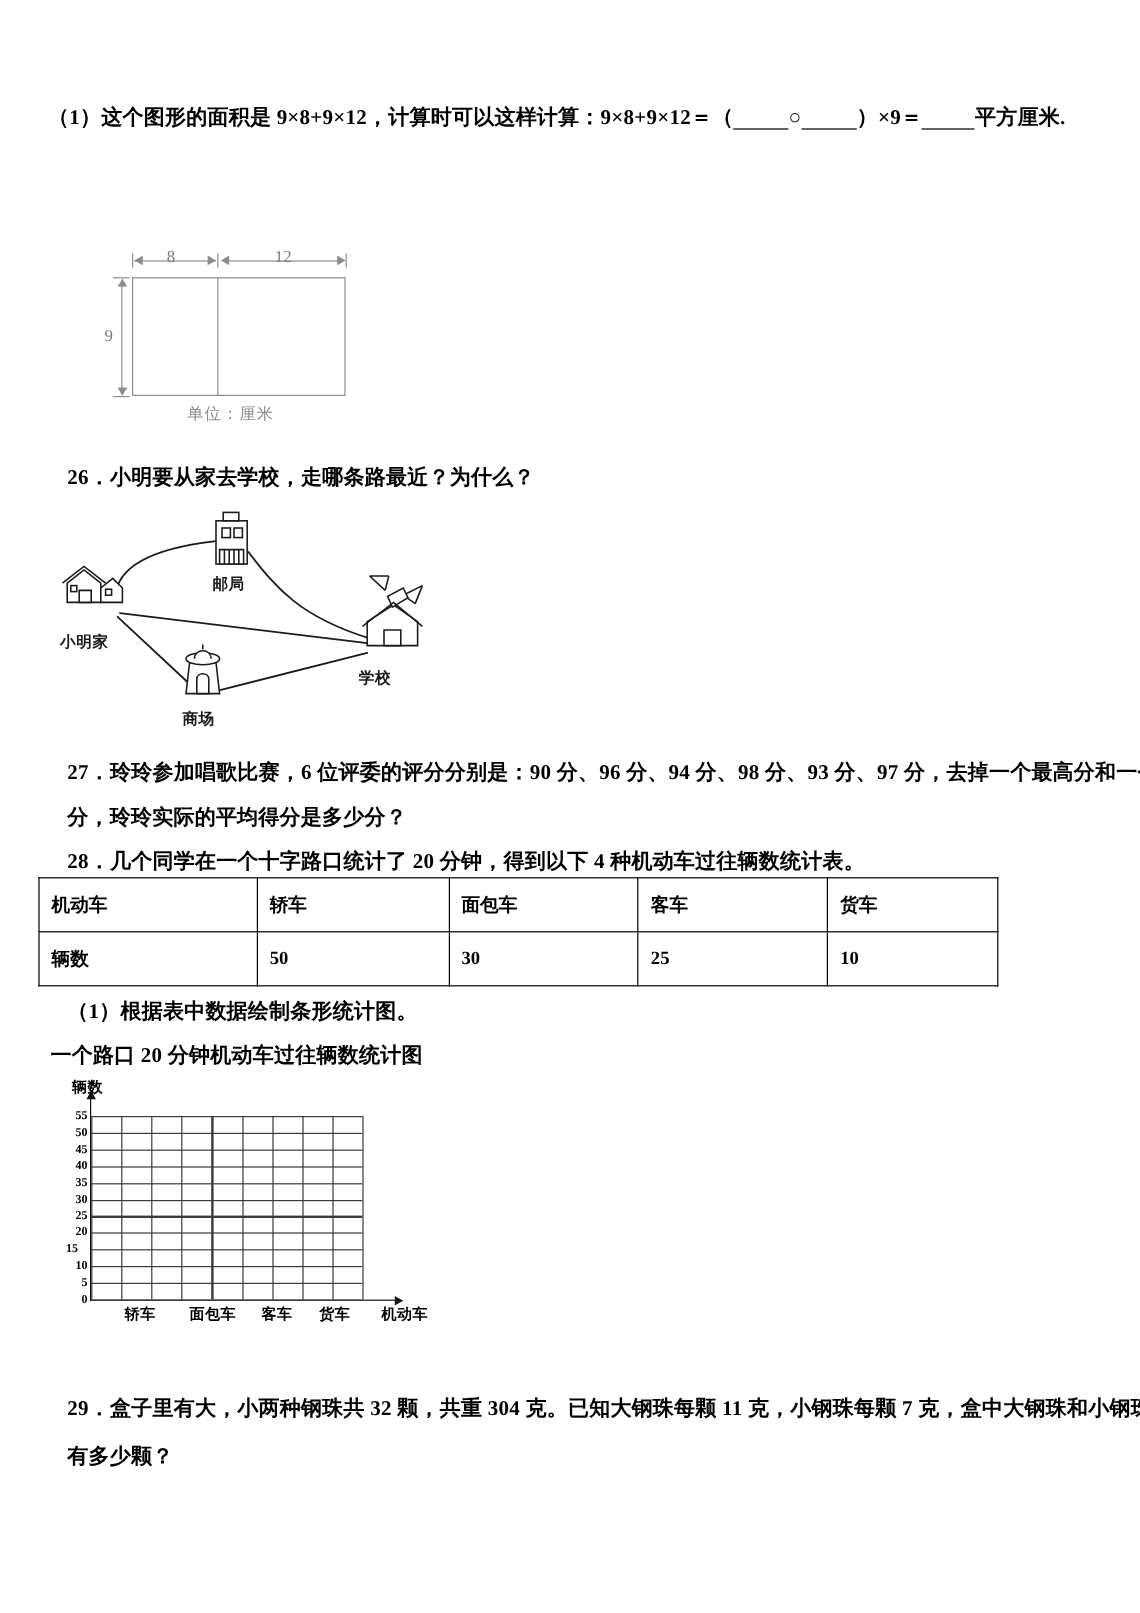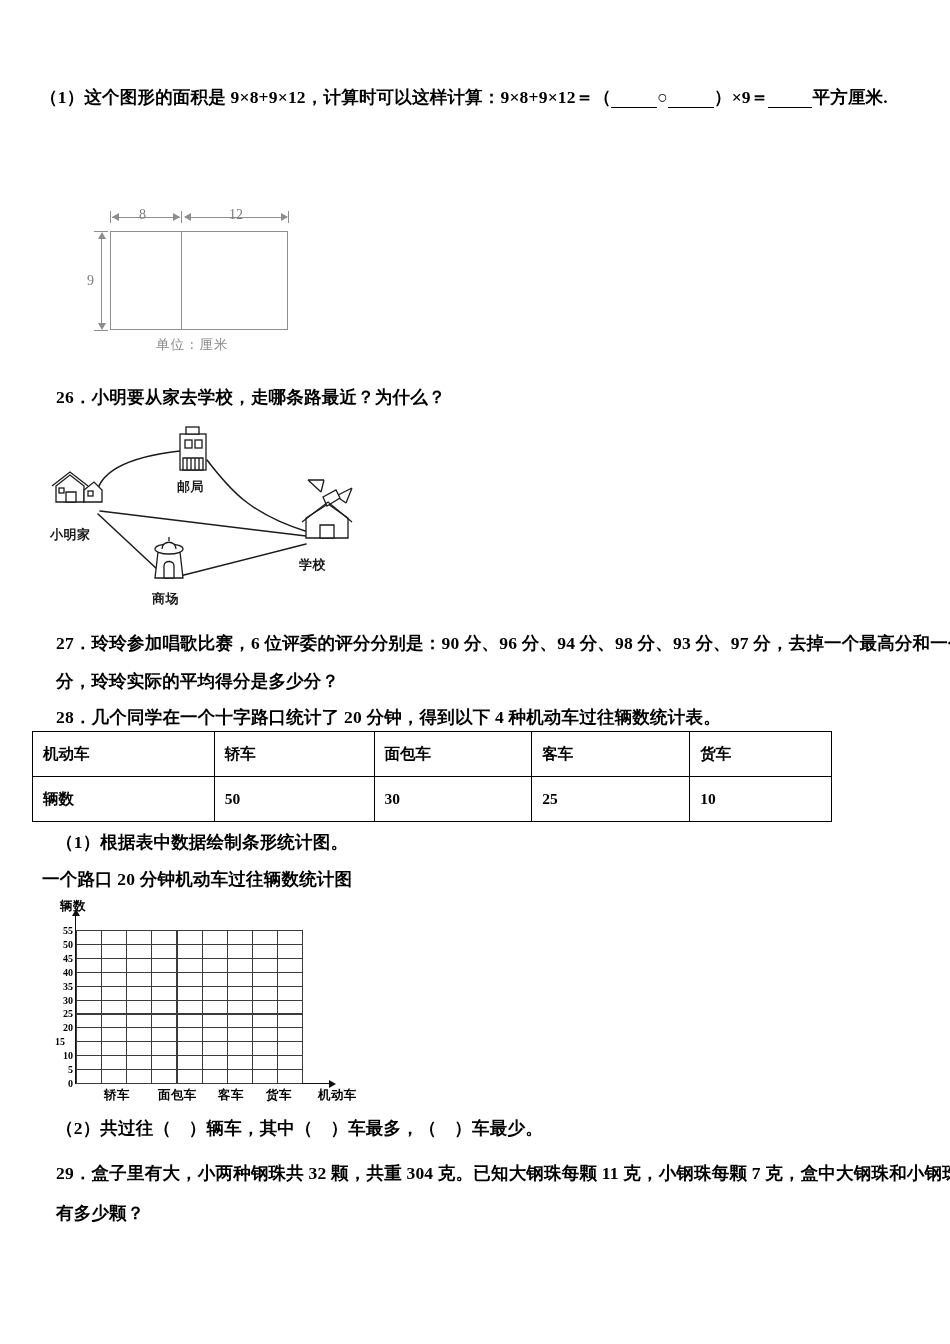--- a/index.html
+++ b/index.html
@@ -440,20 +440,19 @@
       </div>
     <div id="xtick-wrap">
         <div class="xtick" style="left: 60px;">轿车</div>
         <div class="xtick" style="left: 114px;">面包车</div>
         <div class="xtick" style="left: 174px;">客车</div>
         <div class="xtick" style="left: 222px;">货车</div>
         <div class="xtick" style="left: 274px;">机动车</div>
       </div>
   </div>
 
-  <div class="qline" style="left:56px; top:1120px;">（2）共过往（　）辆车，其中（　）车最多，（　）车最少。</div>
 
   <div class="qline" style="left:56px; top:1165px;">
     <span>29．</span><span>盒子里有大，小两种钢珠共 32 颗，共重 304 克。已知大钢珠每颗 11 克，小钢珠每颗 7 克，盒中大钢珠和小钢珠各</span>
   </div>
   <div class="qline" style="left:56px; top:1205px;">有多少颗？</div>
 
 </div>
 
 </body></html>

